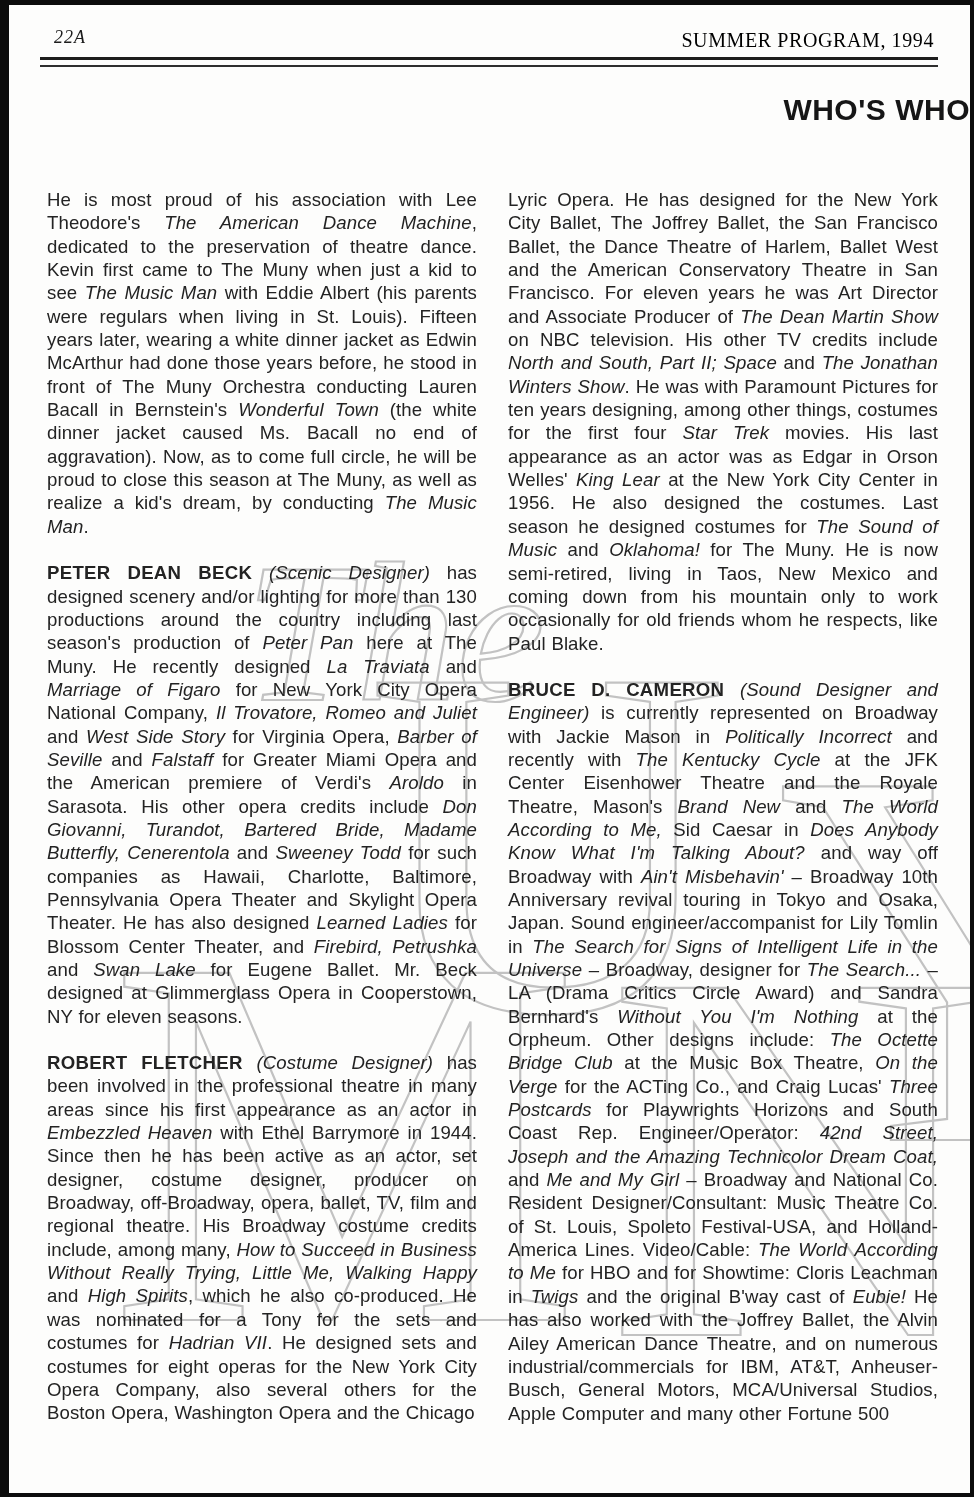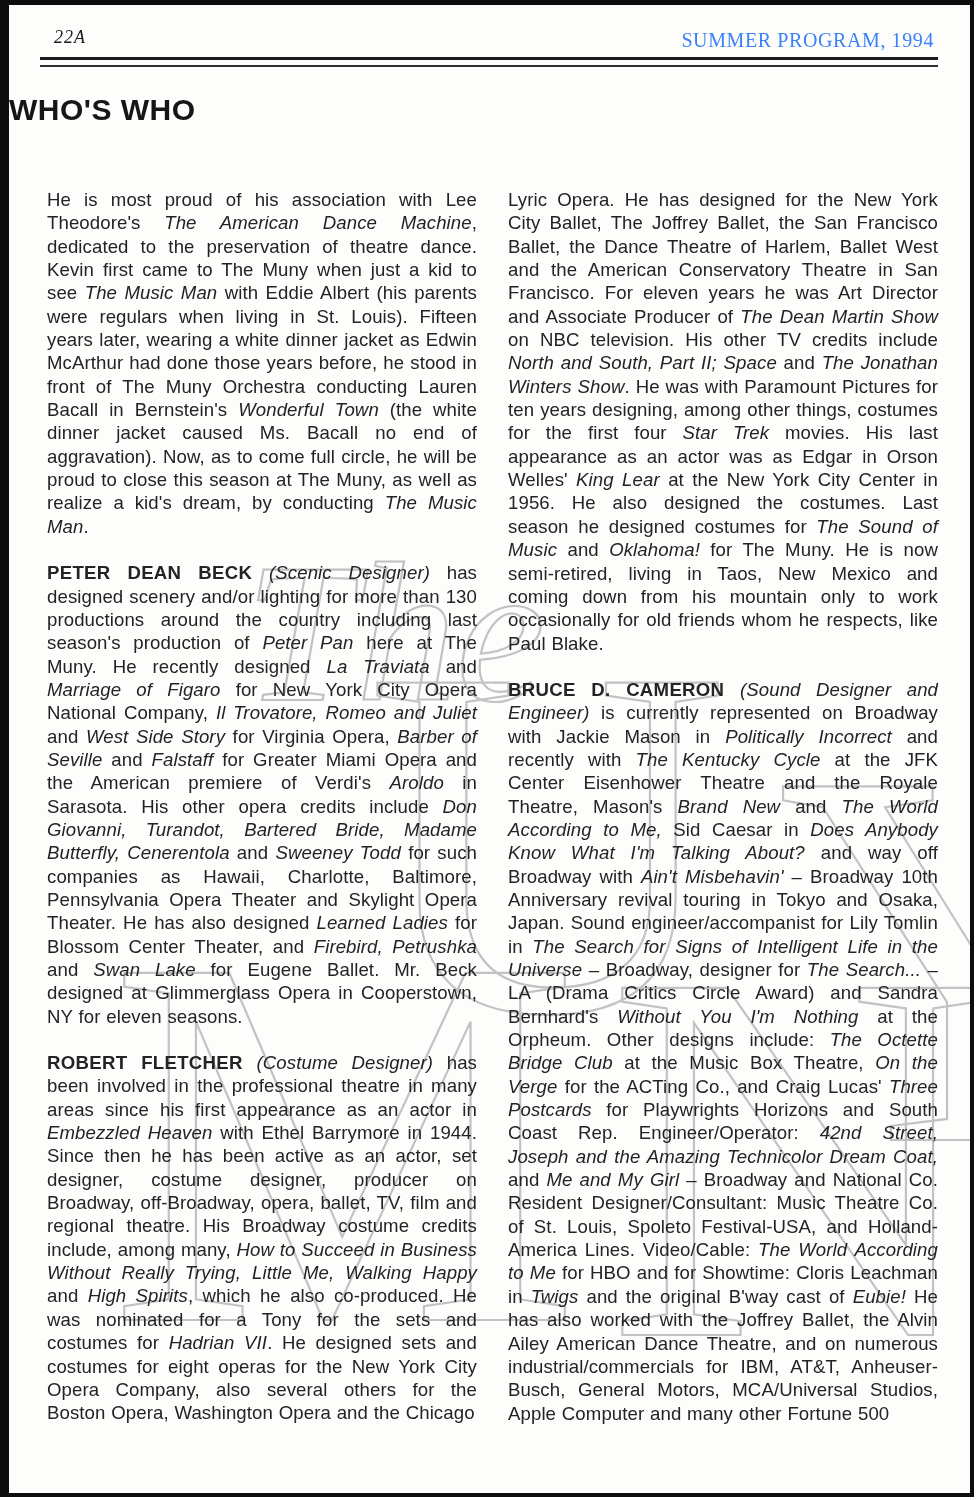--- a/index.html
+++ b/index.html
@@ -20,28 +20,28 @@
     fill:none;stroke:#c2c2c2;stroke-width:2.2px;
   }
   .hdr-left{
     position:absolute;top:22px;left:45px;z-index:2;
     font-family:"Liberation Serif","DejaVu Serif",serif;
     font-style:italic;font-size:18px;color:#1c1c1c;letter-spacing:1px;
   }
   .hdr-right{
     position:absolute;top:24px;right:36px;z-index:2;
     font-family:"Liberation Serif","DejaVu Serif",serif;
-    font-size:20px;color:#3b82f6;letter-spacing:0.6px;
+    font-size:20px;color:#000000;letter-spacing:0.6px;
   }
   .rule{position:absolute;left:31px;right:32px;background:#1d1d1d;z-index:2;}
   .rule-top{top:52px;height:2.5px;}
   .rule-bot{top:60px;height:2px;background:#2e2e2e;}
   .title{
     position:absolute;top:88px;left:0;right:0;z-index:2;
-    text-align:left;font-weight:bold;font-size:30px;color:#161616;
+    text-align:right;font-weight:bold;font-size:30px;color:#161616;
     letter-spacing:0.5px;margin:0;
   }
   .cols{
     position:absolute;top:183px;left:38px;right:32px;z-index:1;
     display:flex;gap:31px;
   }
   .col{flex:1 1 0;min-width:0;}
   .col p{
     margin:0 0 23px 0;
     text-align:justify;

